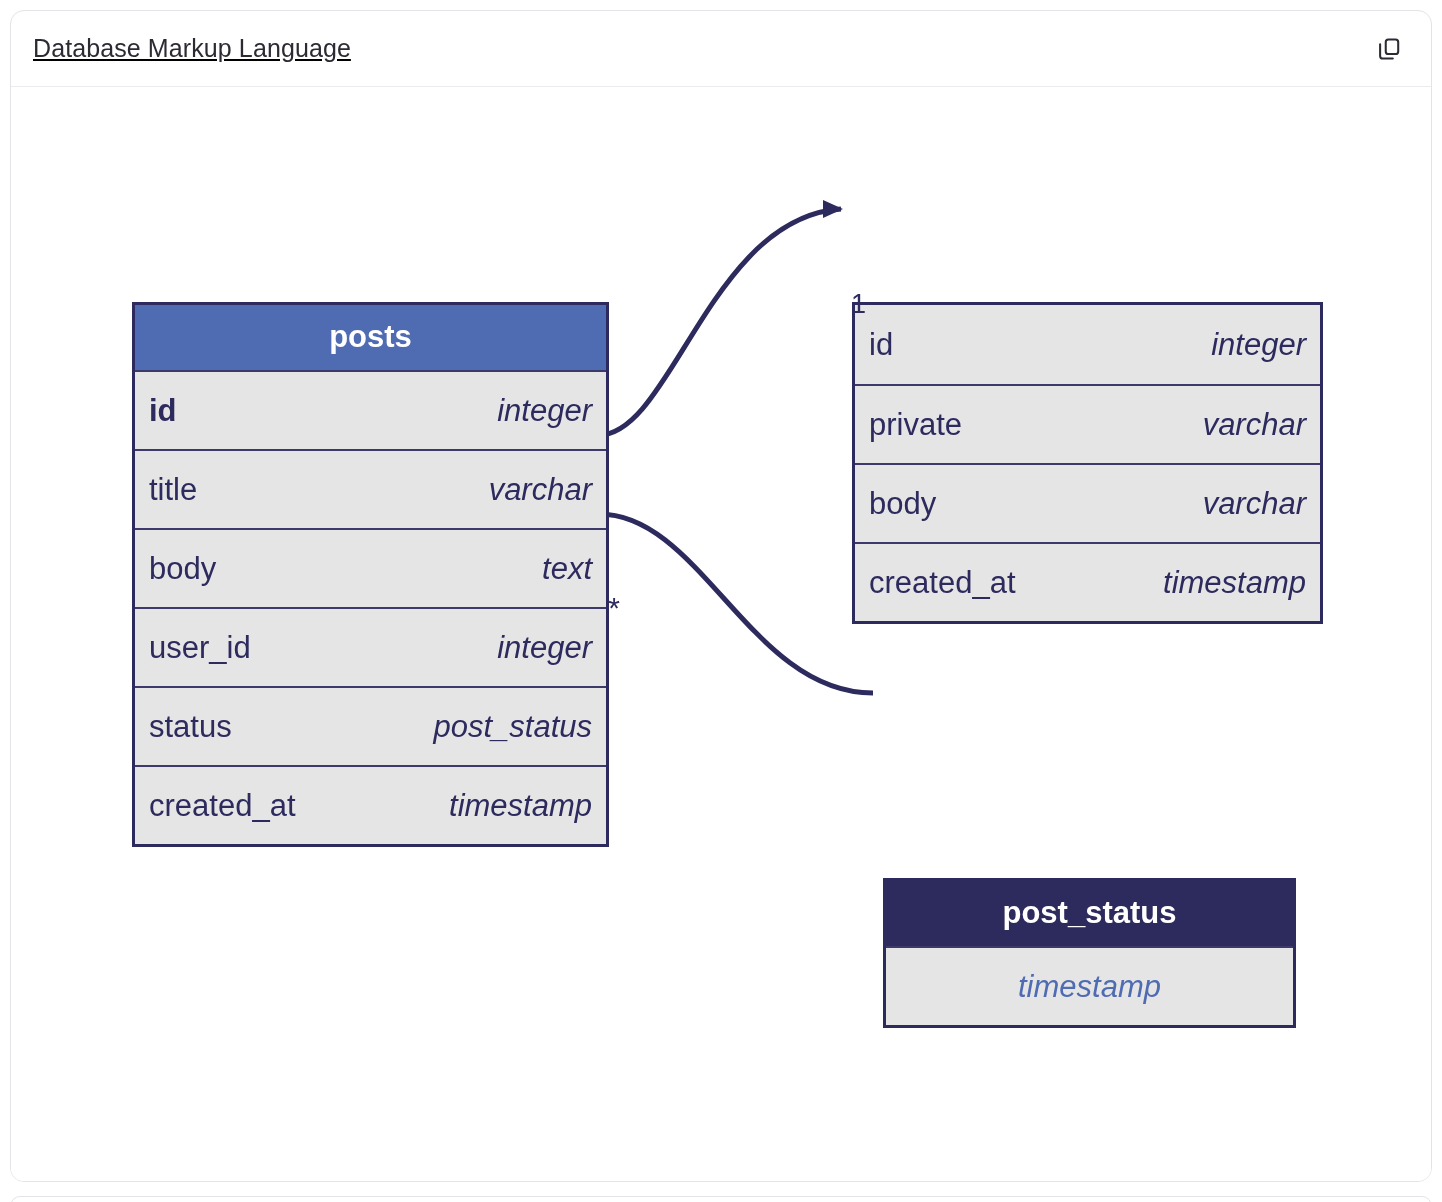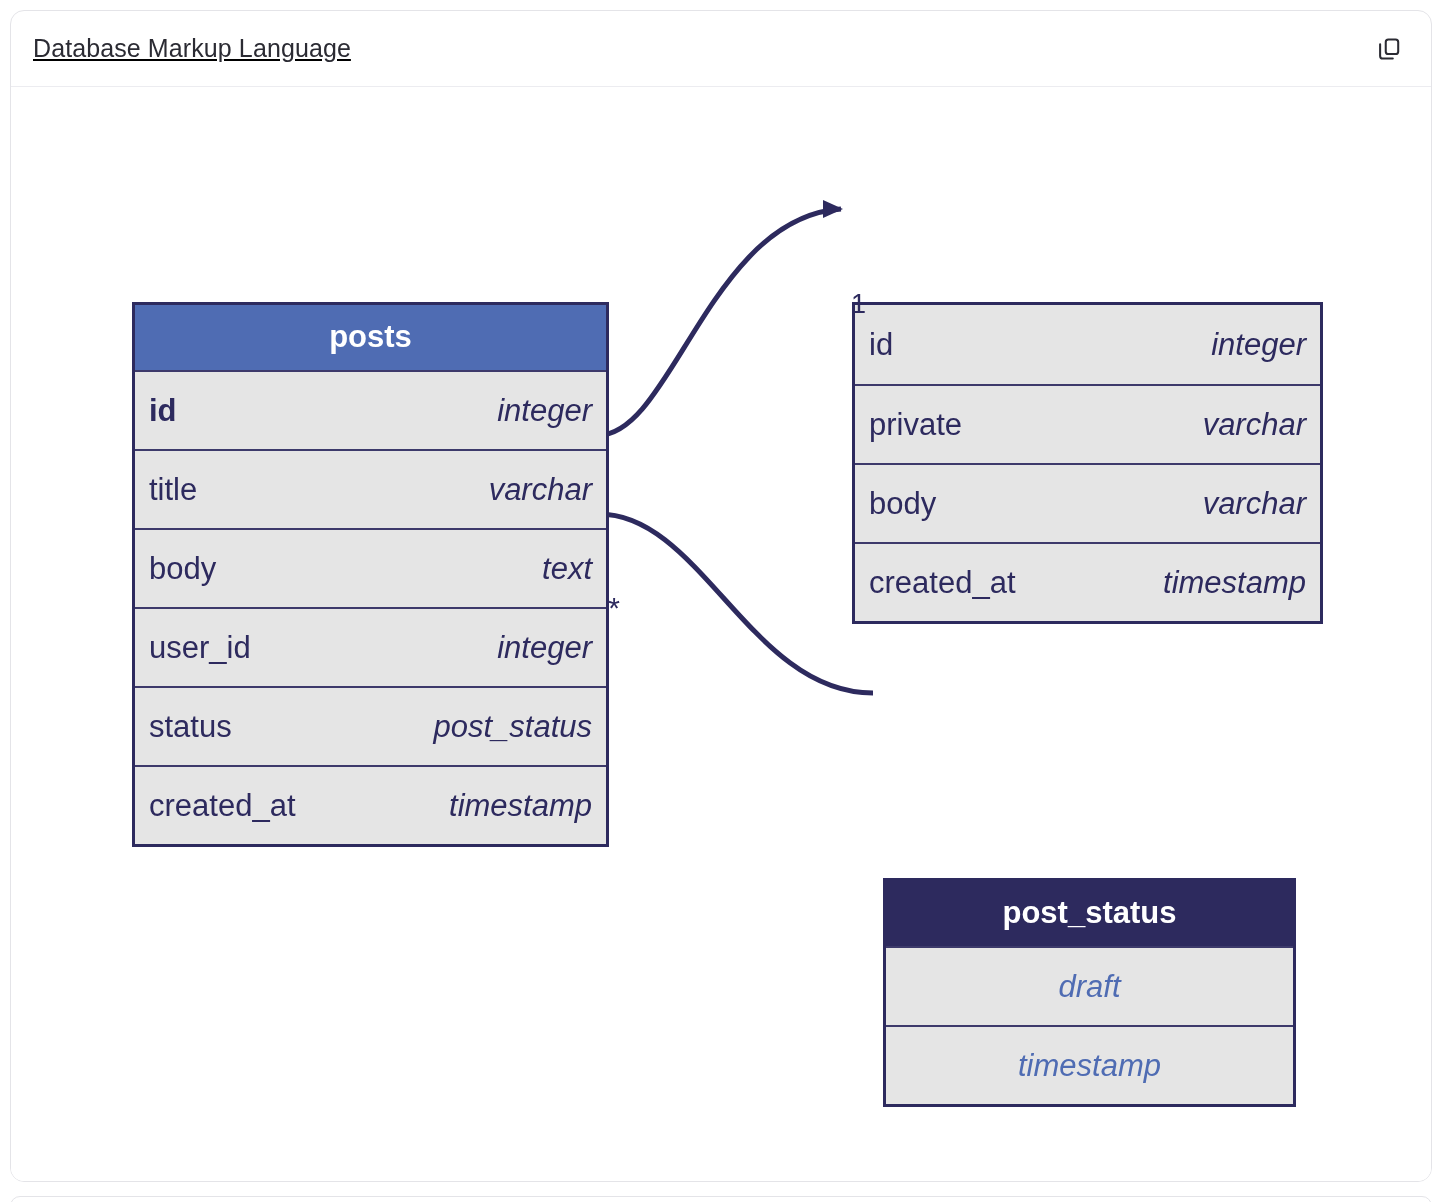--- a/index.html
+++ b/index.html
@@ -215,20 +215,19 @@
 
       <div class="er-row">
         <span class="fname">created_at</span>
         <span class="ftype">timestamp</span>
       </div>
     </div>
 
     <div class="er-table" id="tbl-post-status">
       <div class="er-head navy">post_status</div>
 
-      <div class="er-row enum">draft</div>
       <div class="er-row enum">timestamp</div>
     </div>
 
   </div>
 </div>
 
 <div class="panel-next"></div>
 
 </body></html>

